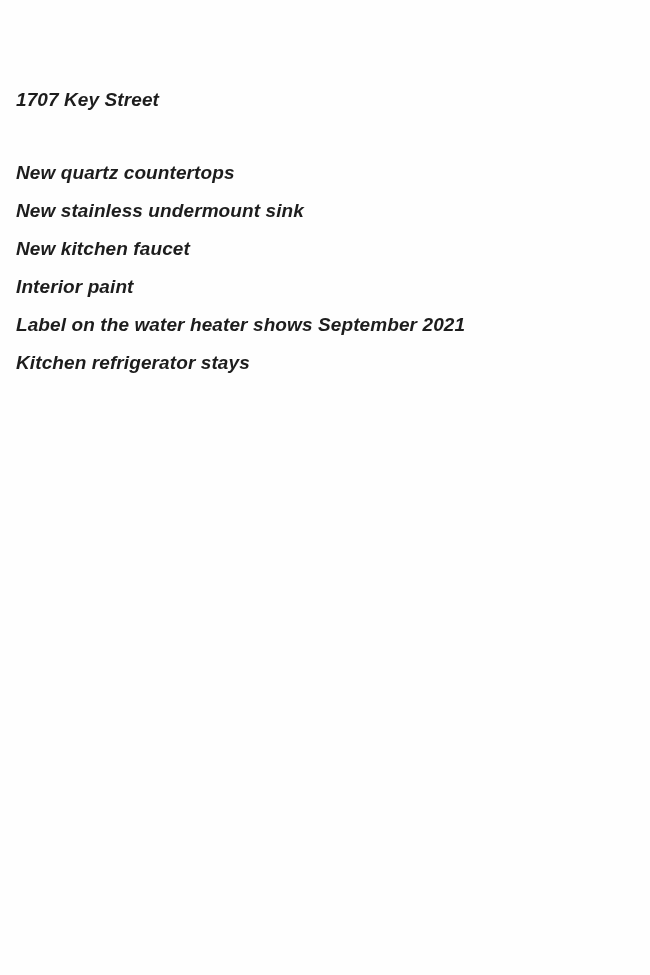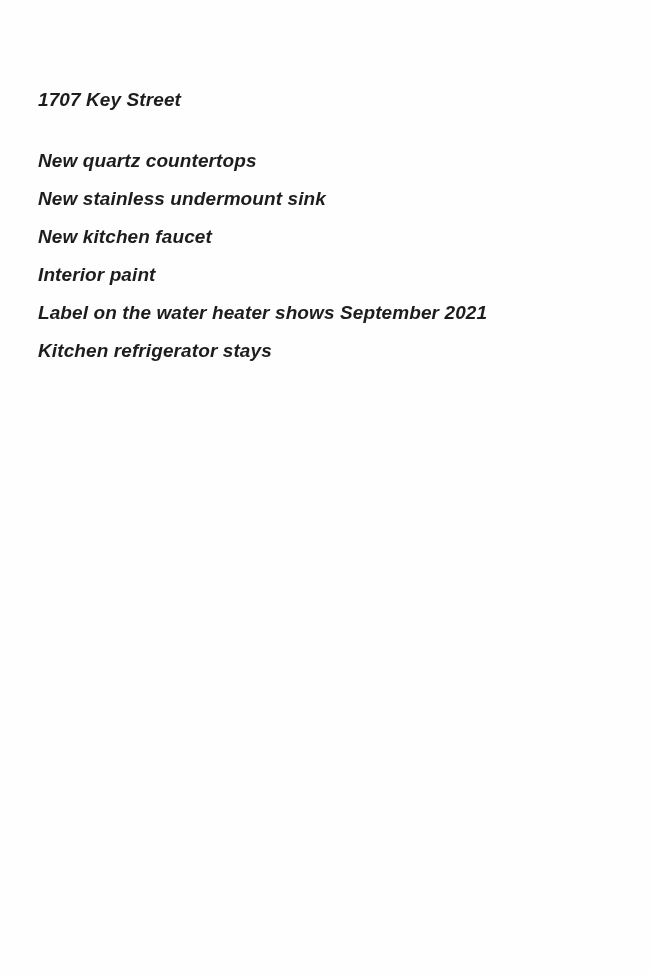--- a/index.html
+++ b/index.html
@@ -10,38 +10,38 @@
     width: 650px;
     height: 975px;
     background: #fefefe;
     overflow: hidden;
     font-family: "Liberation Sans", sans-serif;
   }
   .page {
     box-sizing: border-box;
     width: 650px;
     height: 821px;
-    padding: 88px 30px 0 38px;
+    padding: 88px 30px 0 16px;
     background: #fefefe;
   }
   .line {
     margin: 0 0 15px 0;
     font-size: 19px;
     line-height: 23px;
     font-weight: bold;
     font-style: italic;
     color: #1d1d1d;
     letter-spacing: 0.1px;
     white-space: nowrap;
   }
   .doc-title {
     margin-bottom: 15px;
   }
   .updates-group .line:first-child {
-    margin-top: 38px;
+    margin-top: 50px;
   }
   .stays-group .line:first-child {
   }
 </style>
 </head>
 <body>
 
 <div class="page">
 
   <p class="line doc-title">1707 Key Street</p>

